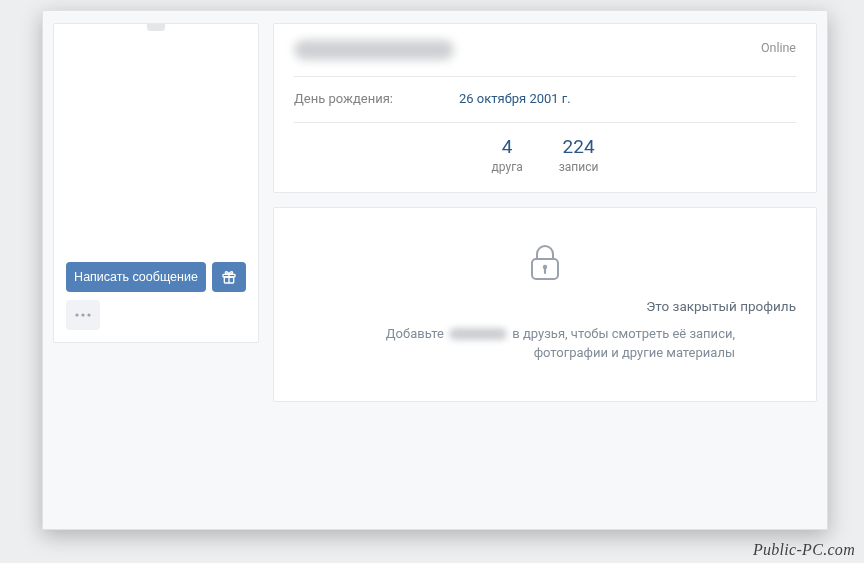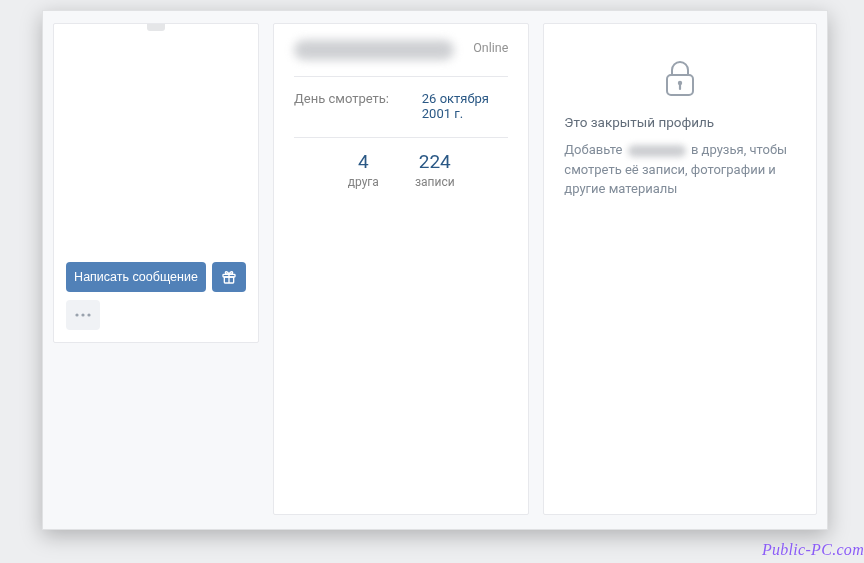--- a/index.html
+++ b/index.html
@@ -89,21 +89,21 @@
       width: 34px;
       flex-shrink: 0;
       font-size: 14px;
       letter-spacing: 1px;
       font-weight: bold;
     }
     .btn-light svg circle { fill: #99a2ad; }
     .main-col {
       flex: 1;
       display: flex;
-      flex-direction: row;
+      flex-direction: column;
       gap: 14px;
     }
     .card {
       background: #fff;
       border: 1px solid #e7e8ec;
       border-radius: 2px;
     }
     .info-card { padding: 16px 20px 12px 20px; }
     .name-row {
       display: flex;
@@ -152,21 +152,21 @@
       color: #2a5885;
       line-height: 1.1;
     }
     .stat-label {
       font-size: 12px;
       color: #828282;
       margin-top: 2px;
     }
     .private-card {
       padding: 34px 20px 38px 20px;
-      text-align: left;
+      text-align: right;
     }
     .lock-wrap {
       display: flex;
       justify-content: center;
       margin-bottom: 16px;
     }
     .lock-wrap svg { stroke: #99a2ad; fill: none; stroke-width: 2; }
     .private-title {
       font-size: 13.5px;
       color: #626d7a;
@@ -185,26 +185,26 @@
       height: 12px;
       background: #c4c6ca;
       border-radius: 6px;
       filter: blur(3px);
       opacity: 0.85;
       vertical-align: middle;
       margin: 0 2px;
     }
     .watermark {
       position: absolute;
-      right: 0;
+      right: 9px;
       bottom: 4px;
       font-family: Georgia, serif;
       font-size: 16px;
       font-style: italic;
-      color: #8b5cf6;
+      color: #404040;
       text-shadow: 0 0 2px rgba(255,255,255,0.5);
       letter-spacing: 0.3px;
     }
   </style>
 </head>
 <body>
 
 <div class="outer-frame">
   <div class="container">
 
@@ -238,21 +238,21 @@
 
     <div class="main-col">
 
       <div class="card info-card">
         <div class="name-row">
           <div class="blurred-name"></div>
           <span class="online-status">Online</span>
         </div>
 
         <div class="detail-row">
-          <span class="detail-label">День смотреть:</span>
+          <span class="detail-label">День рождения:</span>
           <a class="detail-value">26 октября 2001 г.</a>
         </div>
 
         <div class="stats-row">
           <div class="stat">
             <div class="stat-number">4</div>
             <div class="stat-label">друга</div>
           </div>
           <div class="stat">
             <div class="stat-number">224</div>

